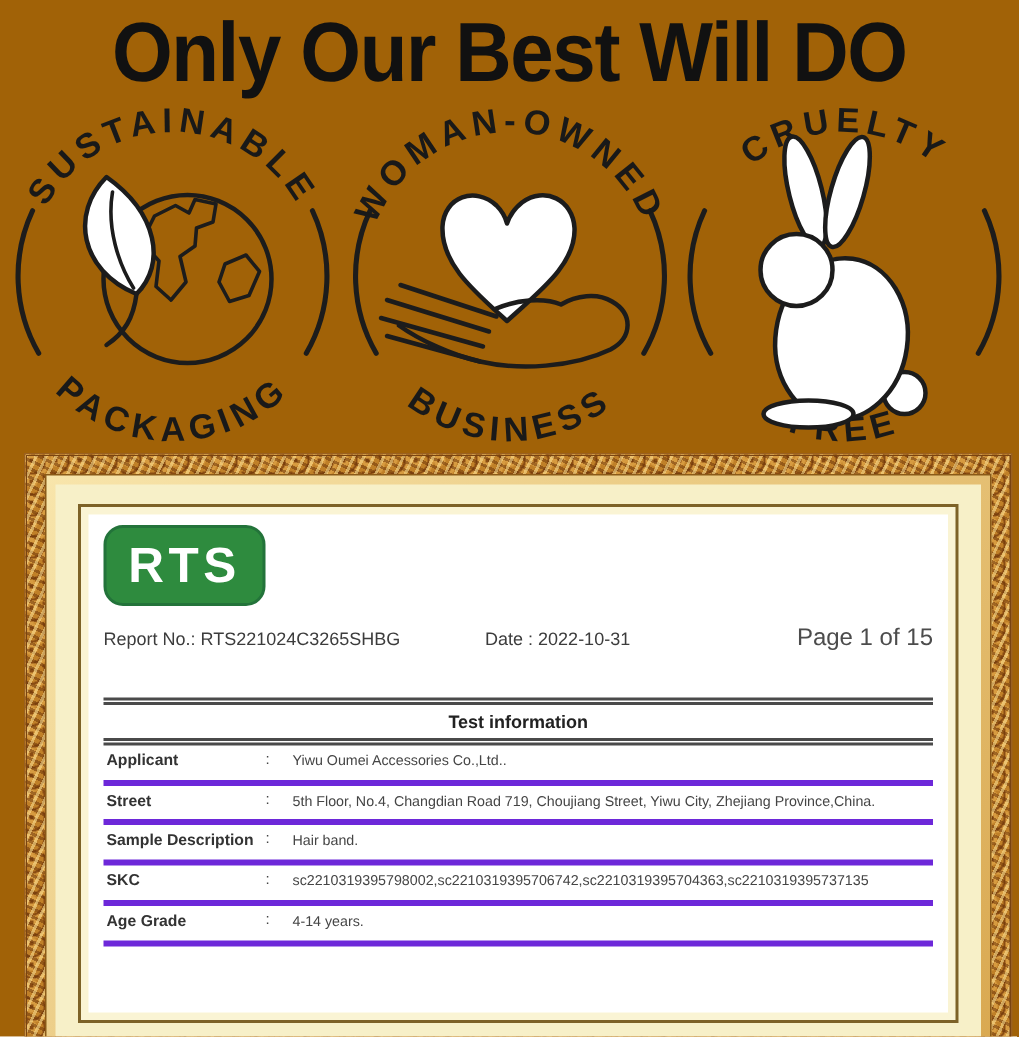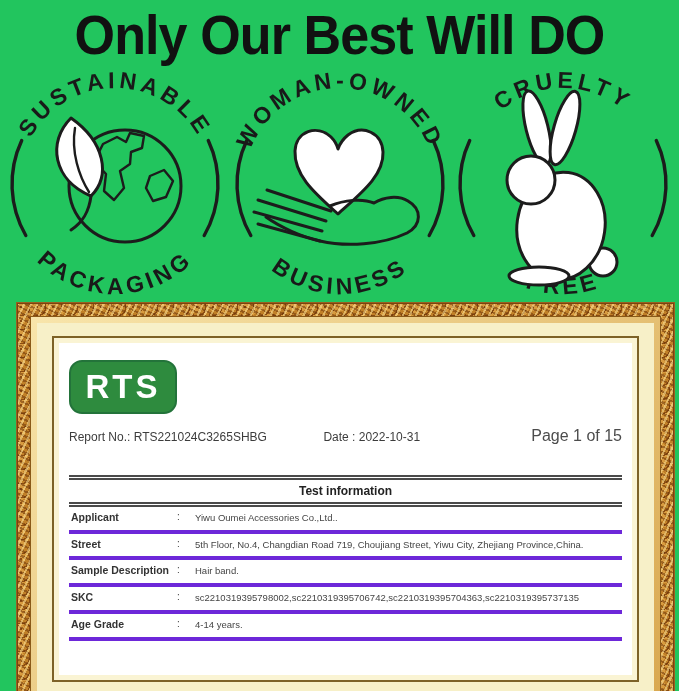--- a/index.html
+++ b/index.html
@@ -1,20 +1,20 @@
 <!DOCTYPE html>
 <html><head>
 <meta charset="utf-8">
 <style>
   html,body{margin:0;padding:0;background:#ffffff;}
   .page{
     position:relative;
     width:679px;height:691px;
     overflow:hidden;
-    background:#22c55e;
+    background:#a16207;
     font-family:"Liberation Sans", sans-serif;
   }
   
   .title{
     position:absolute;left:0;top:0;width:679px;height:72px;
     text-align:center;
     font-size:56px;font-weight:bold;color:#111111;
     line-height:70px;letter-spacing:-1px;
     transform:scaleX(.93);transform-origin:center top;
     white-space:nowrap;
@@ -55,21 +55,21 @@
     border:2px solid #7d6227;
     padding:5px;background:#faf4d4;
   }
   .doc{
     height:100%;box-sizing:border-box;background:#ffffff;
     padding:5px 10px 0 10px;color:#3c3c3c;
   }
   
   .logo{
     display:inline-flex;align-items:center;justify-content:center;
-    margin-top:12px;width:104px;height:50px;
+    margin-top:2px;width:104px;height:50px;
     background:#2e8b3e;border:2px solid #23733a;border-radius:13px;
     color:#ffffff;font-size:33px;font-weight:bold;letter-spacing:3px;
   }
   .meta{display:flex;align-items:baseline;margin-top:13px;font-size:12px;color:#3c3c3c;}
   .meta .m-report{flex:0 0 46%;}
   .meta .m-date{flex:1;}
   .meta .m-page{font-size:16px;color:#4c4c4c;text-align:right;}
   .report-title{
     margin-top:31px;text-align:center;
     font-size:29px;font-weight:bold;letter-spacing:2px;color:#3b3bb5;

